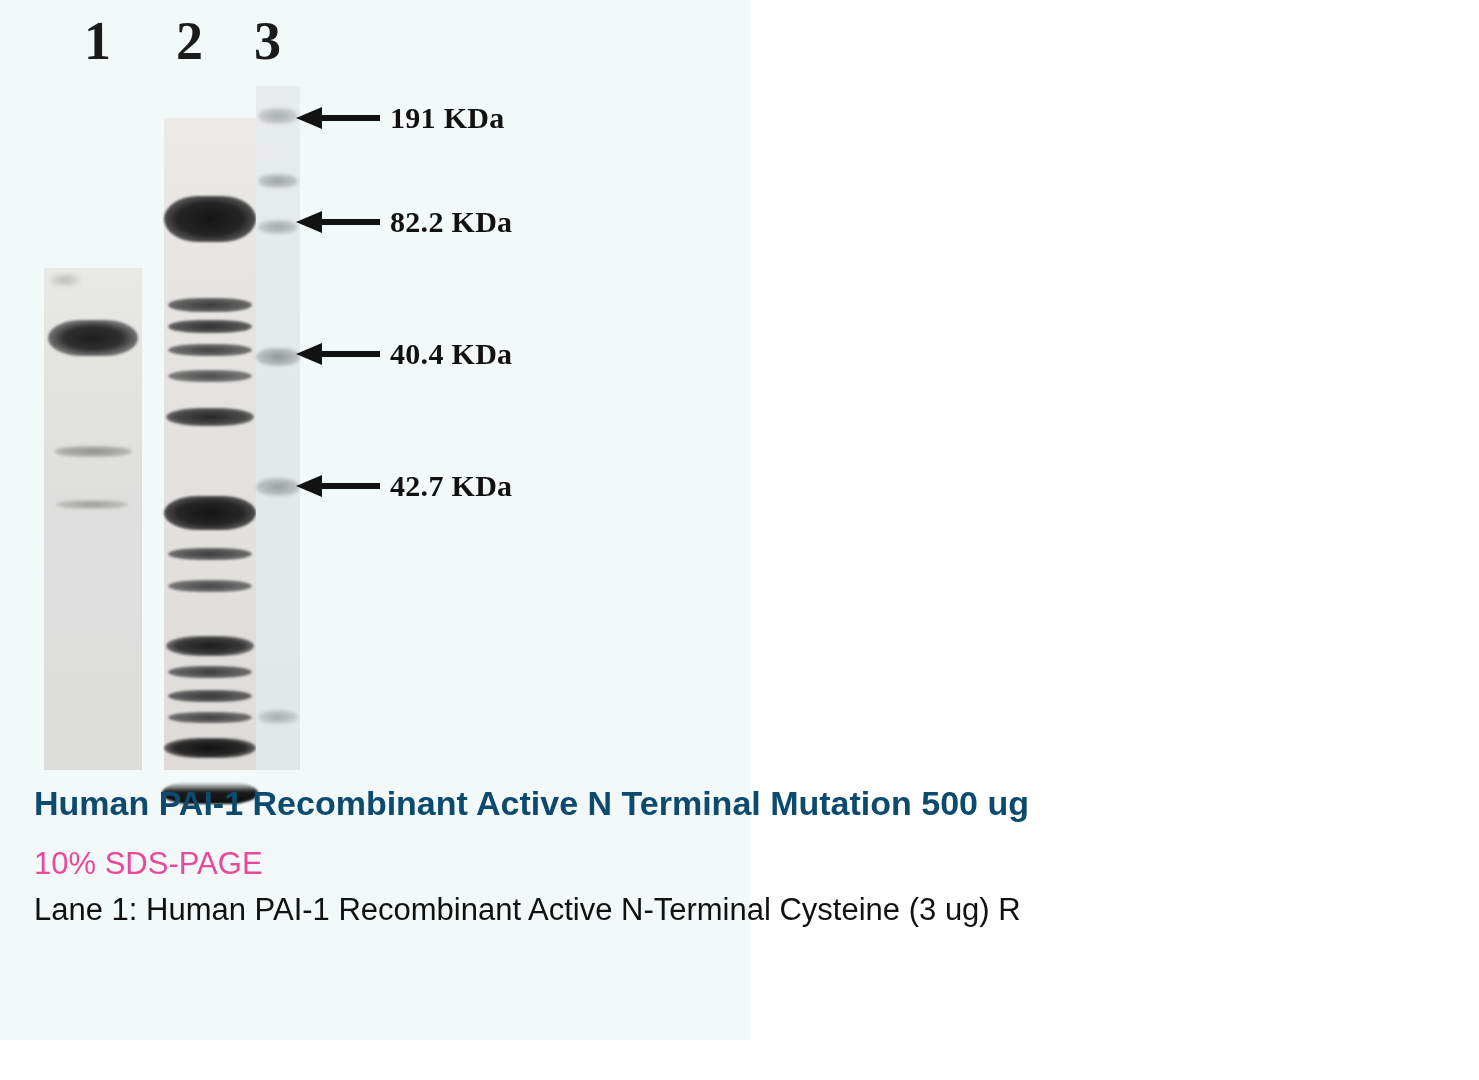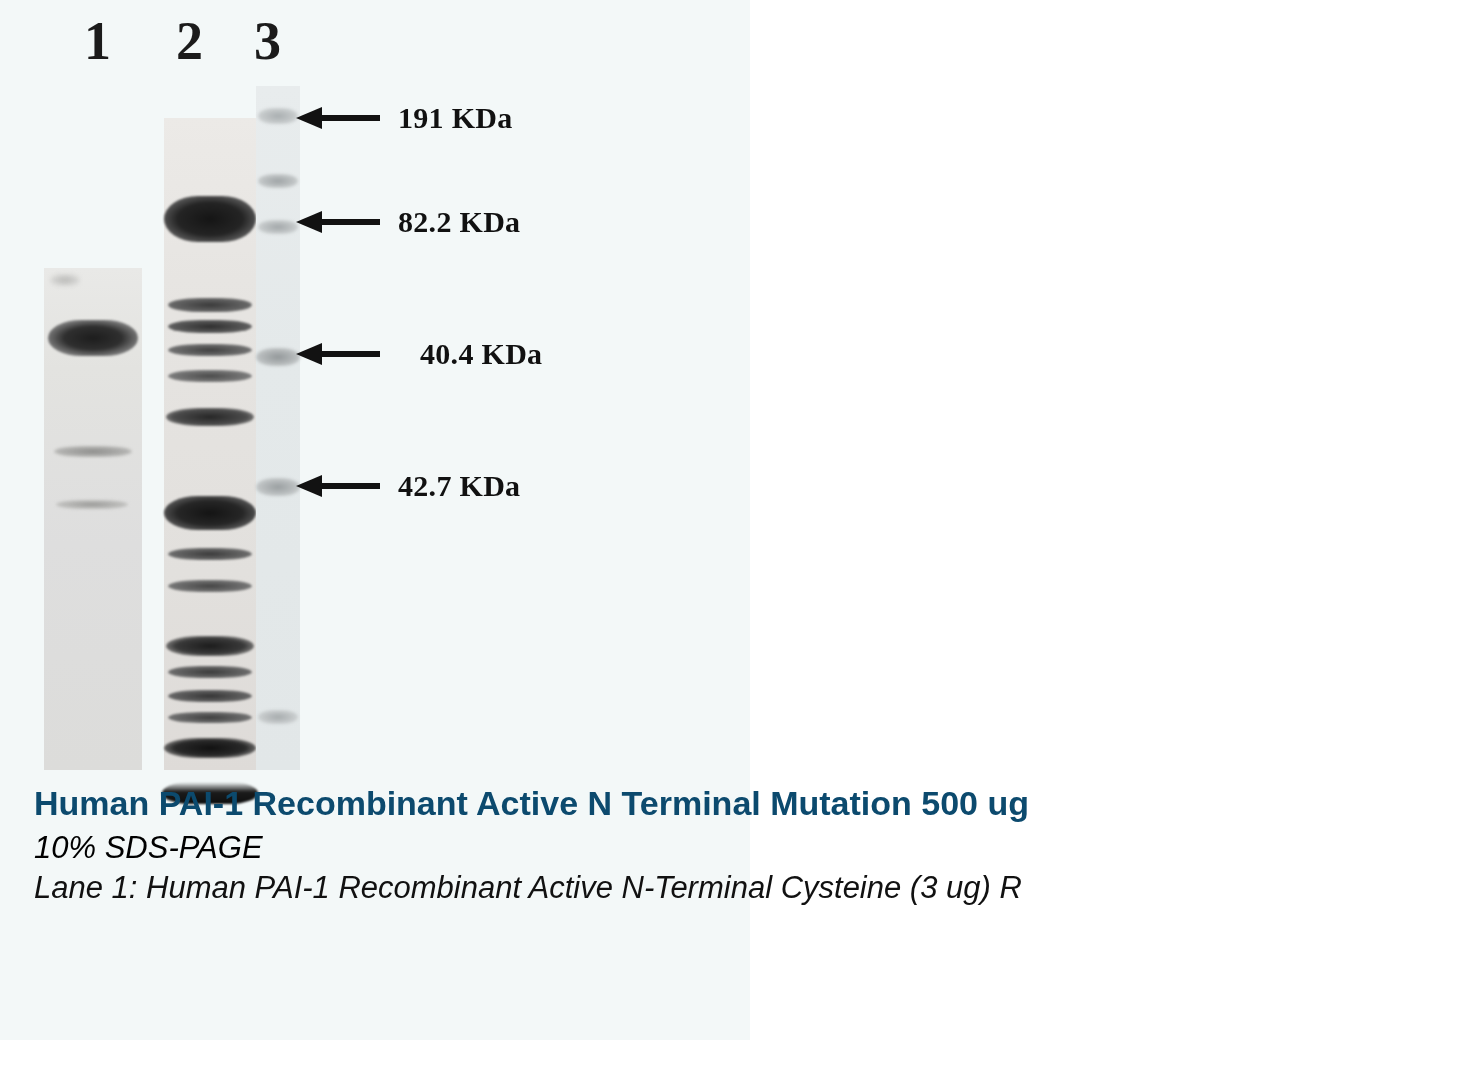--- a/index.html
+++ b/index.html
@@ -132,52 +132,51 @@
     width: 60px;
     height: 6px;
     background: #121212;
   }
   .marker-label {
     font-family: "Liberation Serif", serif;
     font-size: 30px;
     font-weight: 700;
     color: #111111;
     white-space: nowrap;
-    margin-left: 18px;
+    margin-left: 10px;
     letter-spacing: 0.3px;
   }
 
   
   .caption {
     position: absolute;
     left: 34px;
     top: 782px;
     width: 1430px;
   }
   .cap-title {
     font-size: 34px;
     font-weight: 700;
     color: #0c4a6e;
     line-height: 1.24;
     white-space: nowrap;
   }
   .cap-sub {
     font-size: 31px;
-    font-style: italic;
-    color: #000000;
+    color: #ec4899;
     line-height: 1.3;
-    margin-top: 4px;
+    margin-top: 20px;
     white-space: nowrap;
   }
   .cap-line {
     font-size: 31px;
     color: #111111;
     line-height: 1.3;
+    margin-top: 6px;
     white-space: nowrap;
-    font-style: italic;
   }
 </style>
 </head>
 <body>
 
 <div id="root">
 
   <div class="gel-figure">
 
     <div class="lane-numbers">
@@ -285,21 +284,21 @@
 
 
       <div class="marker" style="top:124px;">
         <div class="arrow-wrap">
           <div class="arrow-head"></div>
             <div class="arrow-tail"></div>
         </div>
         <div class="marker-label">82.2 KDa</div>
       </div>
 
-      <div class="marker" style="top:256px;gap:22px;">
+      <div class="marker" style="top:256px;">
         <div class="arrow-wrap">
           <div class="arrow-head"></div>
             <div class="arrow-tail"></div>
         </div>
         <div class="marker-label">40.4 KDa</div>
       </div>
 
       <div class="marker" style="top:388px;">
         <div class="arrow-wrap">
           <div class="arrow-head"></div>

